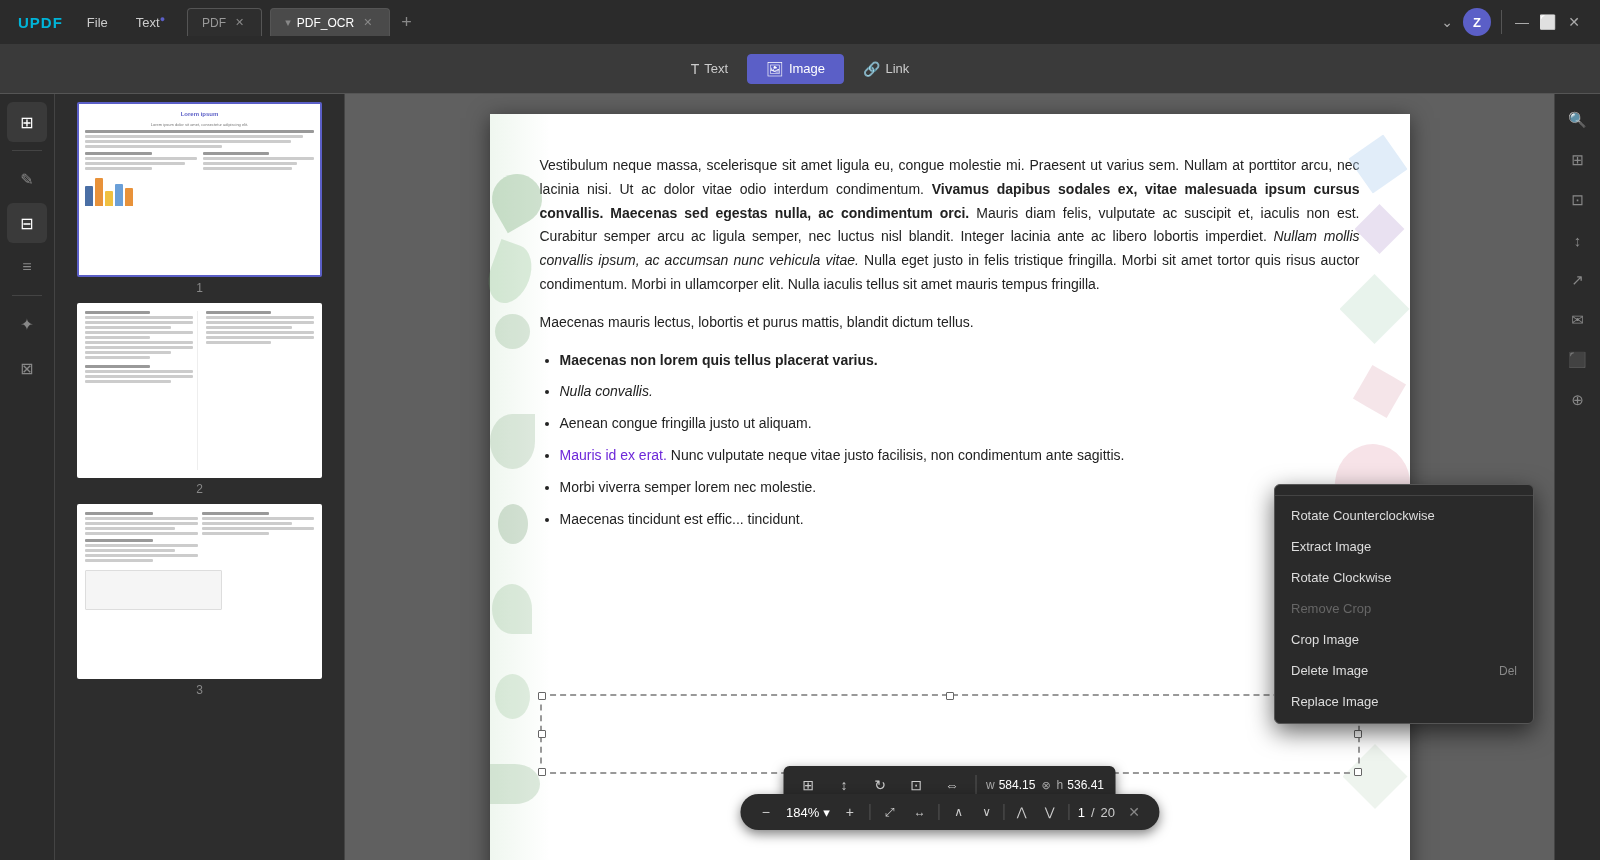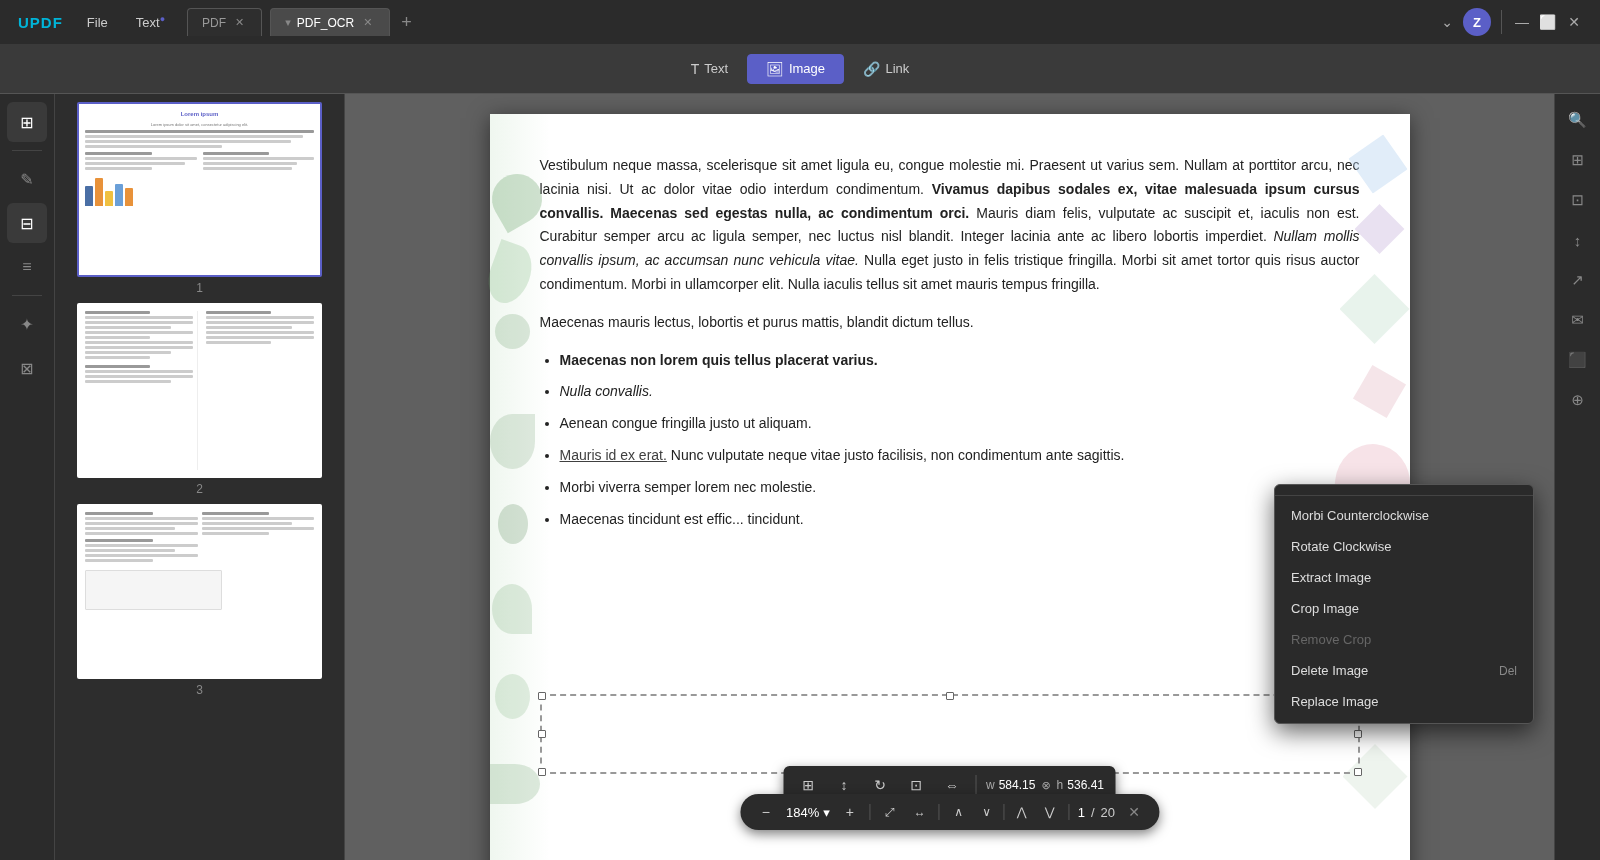--- a/index.html
+++ b/index.html
@@ -144,21 +144,21 @@
     }
     .pdf-content {
       font-size: 14px;
       line-height: 1.7;
       color: #222;
       text-align: justify;
     }
     .pdf-content p { margin-bottom: 14px; }
     .pdf-content ul { margin: 10px 0 10px 20px; list-style: disc; }
     .pdf-content ul li { margin-bottom: 8px; font-size: 14px; }
-    .pdf-content .link { color: #404040; text-decoration: underline; }
+    .pdf-content .link { color: #6d28d9; }
 
     
     .img-selection-box {
       position: absolute;
       bottom: 120px;
       left: 50px;
       right: 50px;
       height: 80px;
       border: 2px dashed #999;
       pointer-events: none;
@@ -548,33 +548,33 @@
       <span style="color:#aaa; font-size:11px; margin:0 2px;">⊗</span>
       <span style="color:#aaa;">h</span>
       <span style="color:#fff;">536.41</span>
     </div>
   </div>
     </div>
 
     <div class="context-menu">
       <div class="ctx-divider"></div>
       <div class="ctx-item">
-        <span>Morbi Counterclockwise</span>
+        <span>Rotate Counterclockwise</span>
+      </div>
+      <div class="ctx-item">
+        <span>Extract Image</span>
       </div>
       <div class="ctx-item">
         <span>Rotate Clockwise</span>
       </div>
-      <div class="ctx-item">
-        <span>Extract Image</span>
+      <div class="ctx-item disabled">
+        <span>Remove Crop</span>
       </div>
       <div class="ctx-item">
         <span>Crop Image</span>
-      </div>
-      <div class="ctx-item disabled">
-        <span>Remove Crop</span>
       </div>
       <div class="ctx-item">
         <span>Delete Image</span>
         <span class="ctx-shortcut">Del</span>
       </div>
       <div class="ctx-item">
         <span>Replace Image</span>
       </div>
     </div>
 

